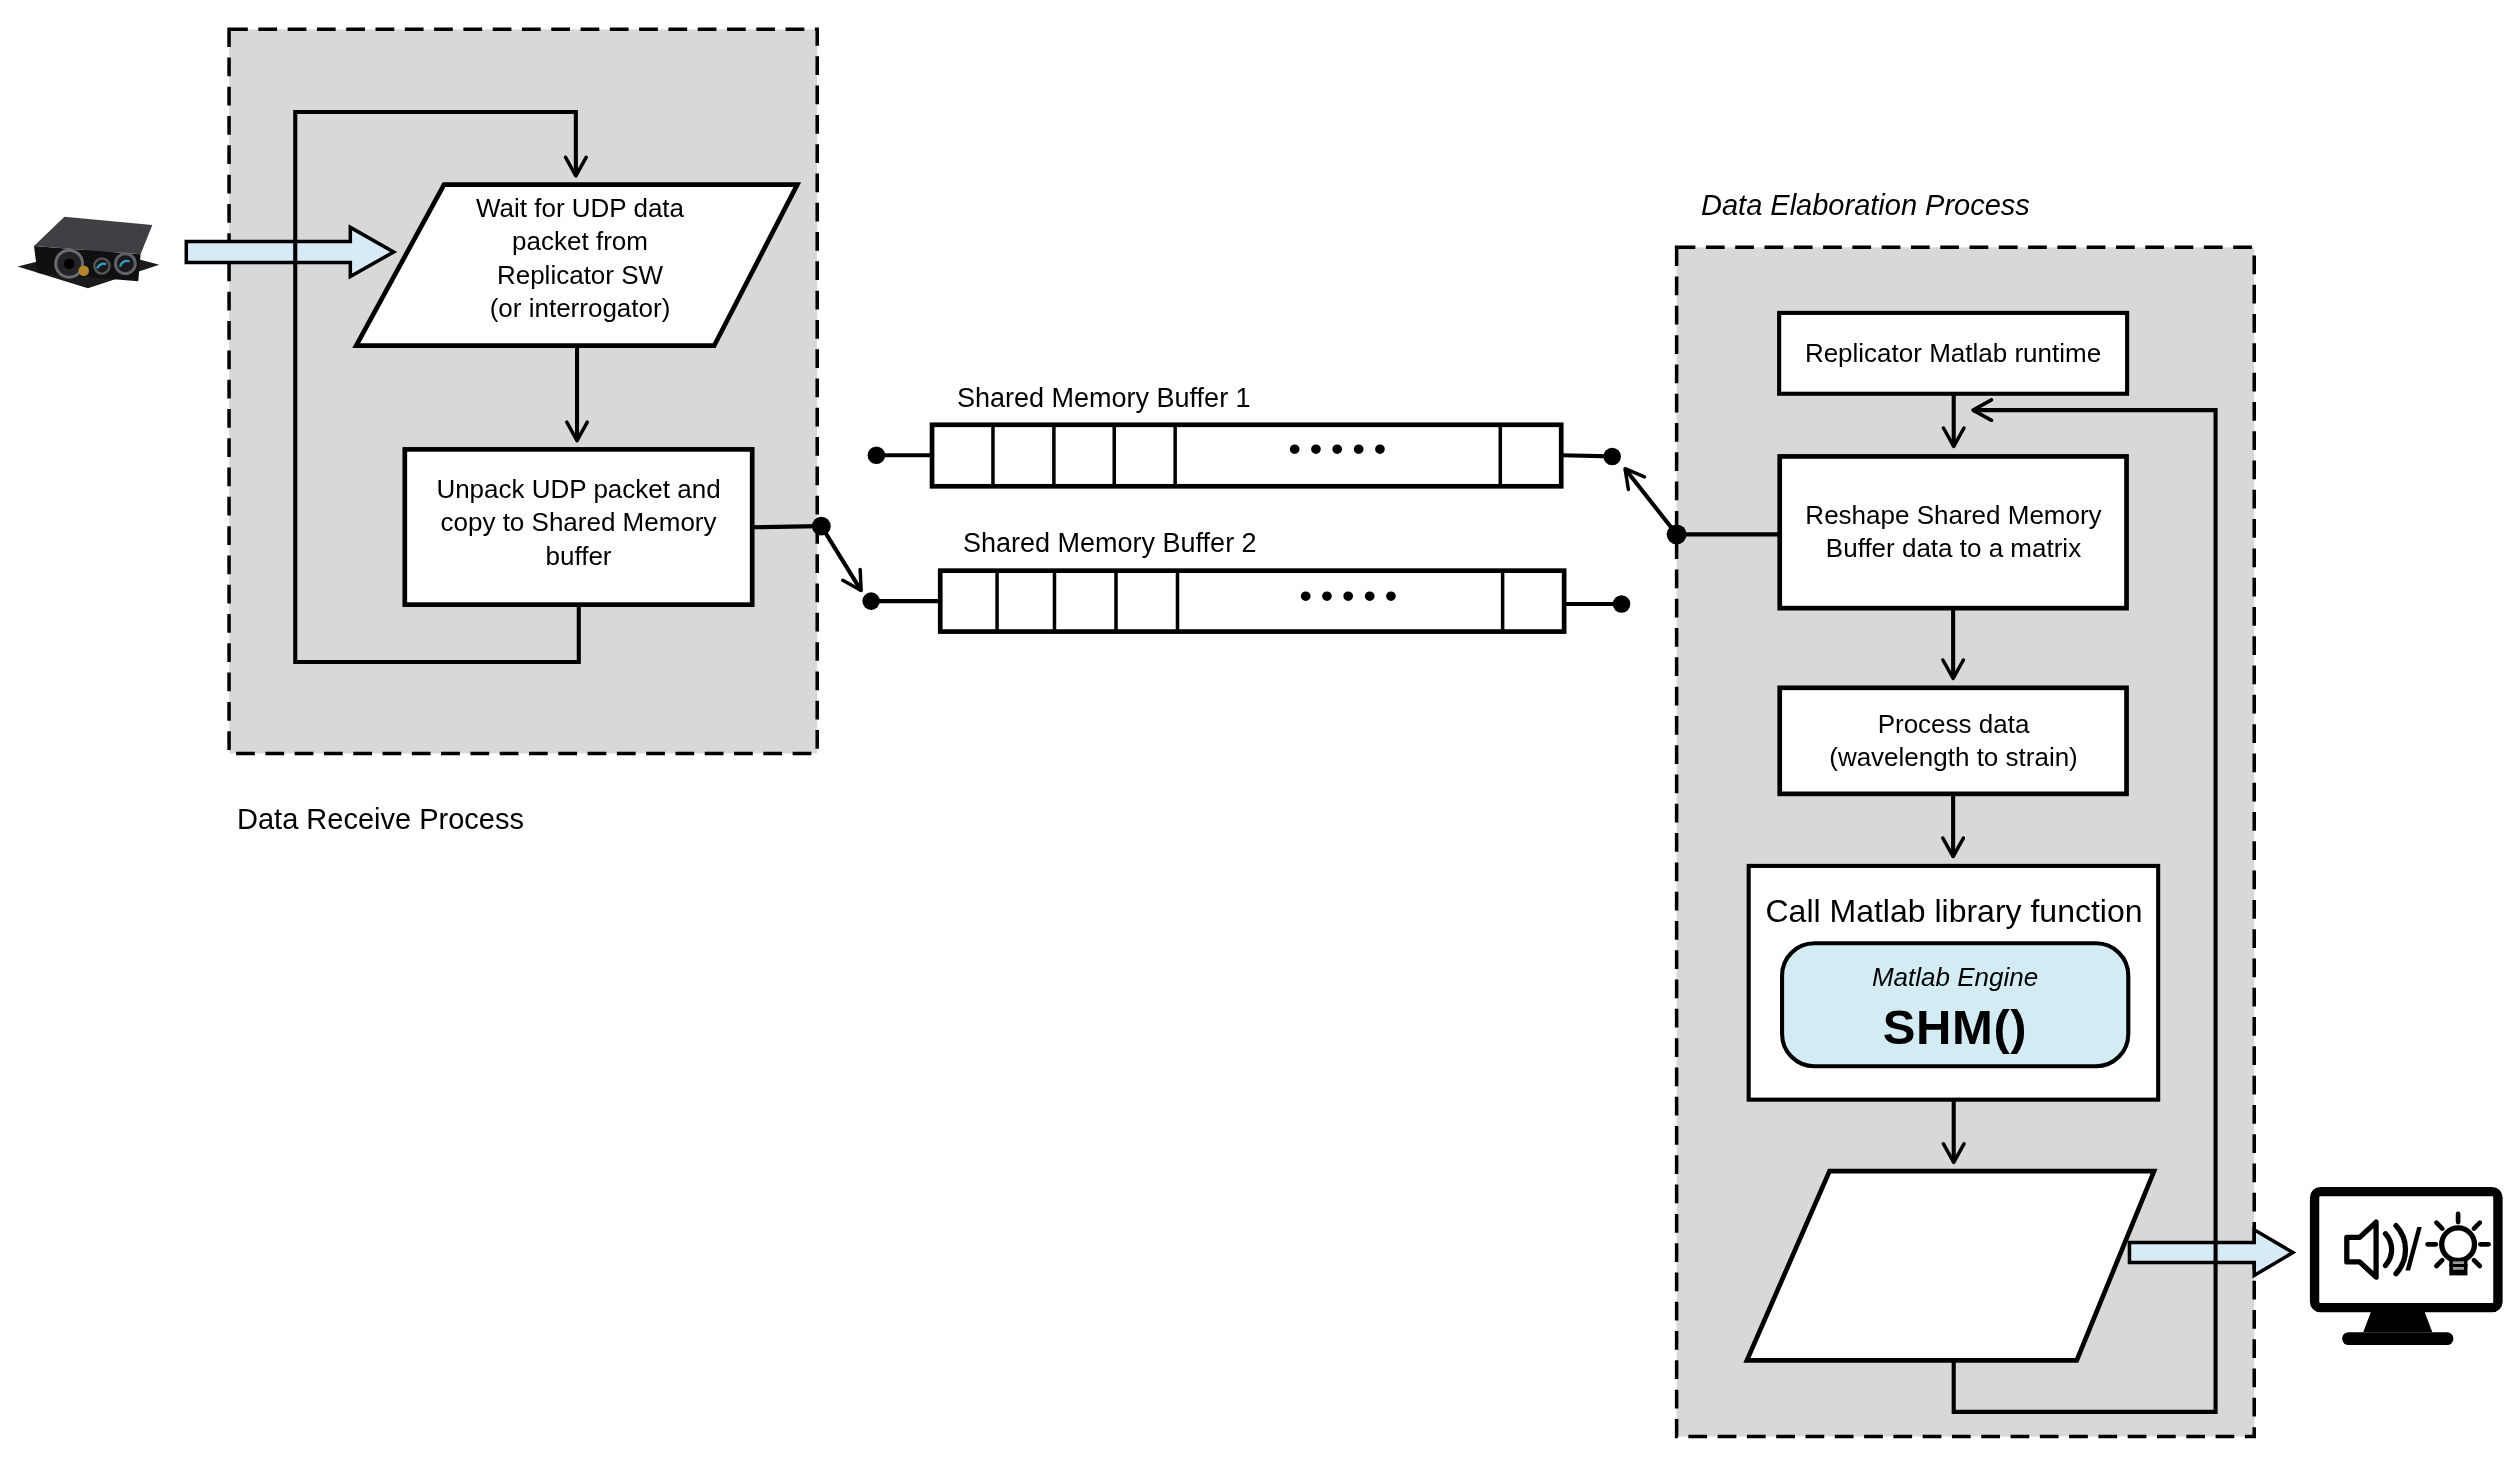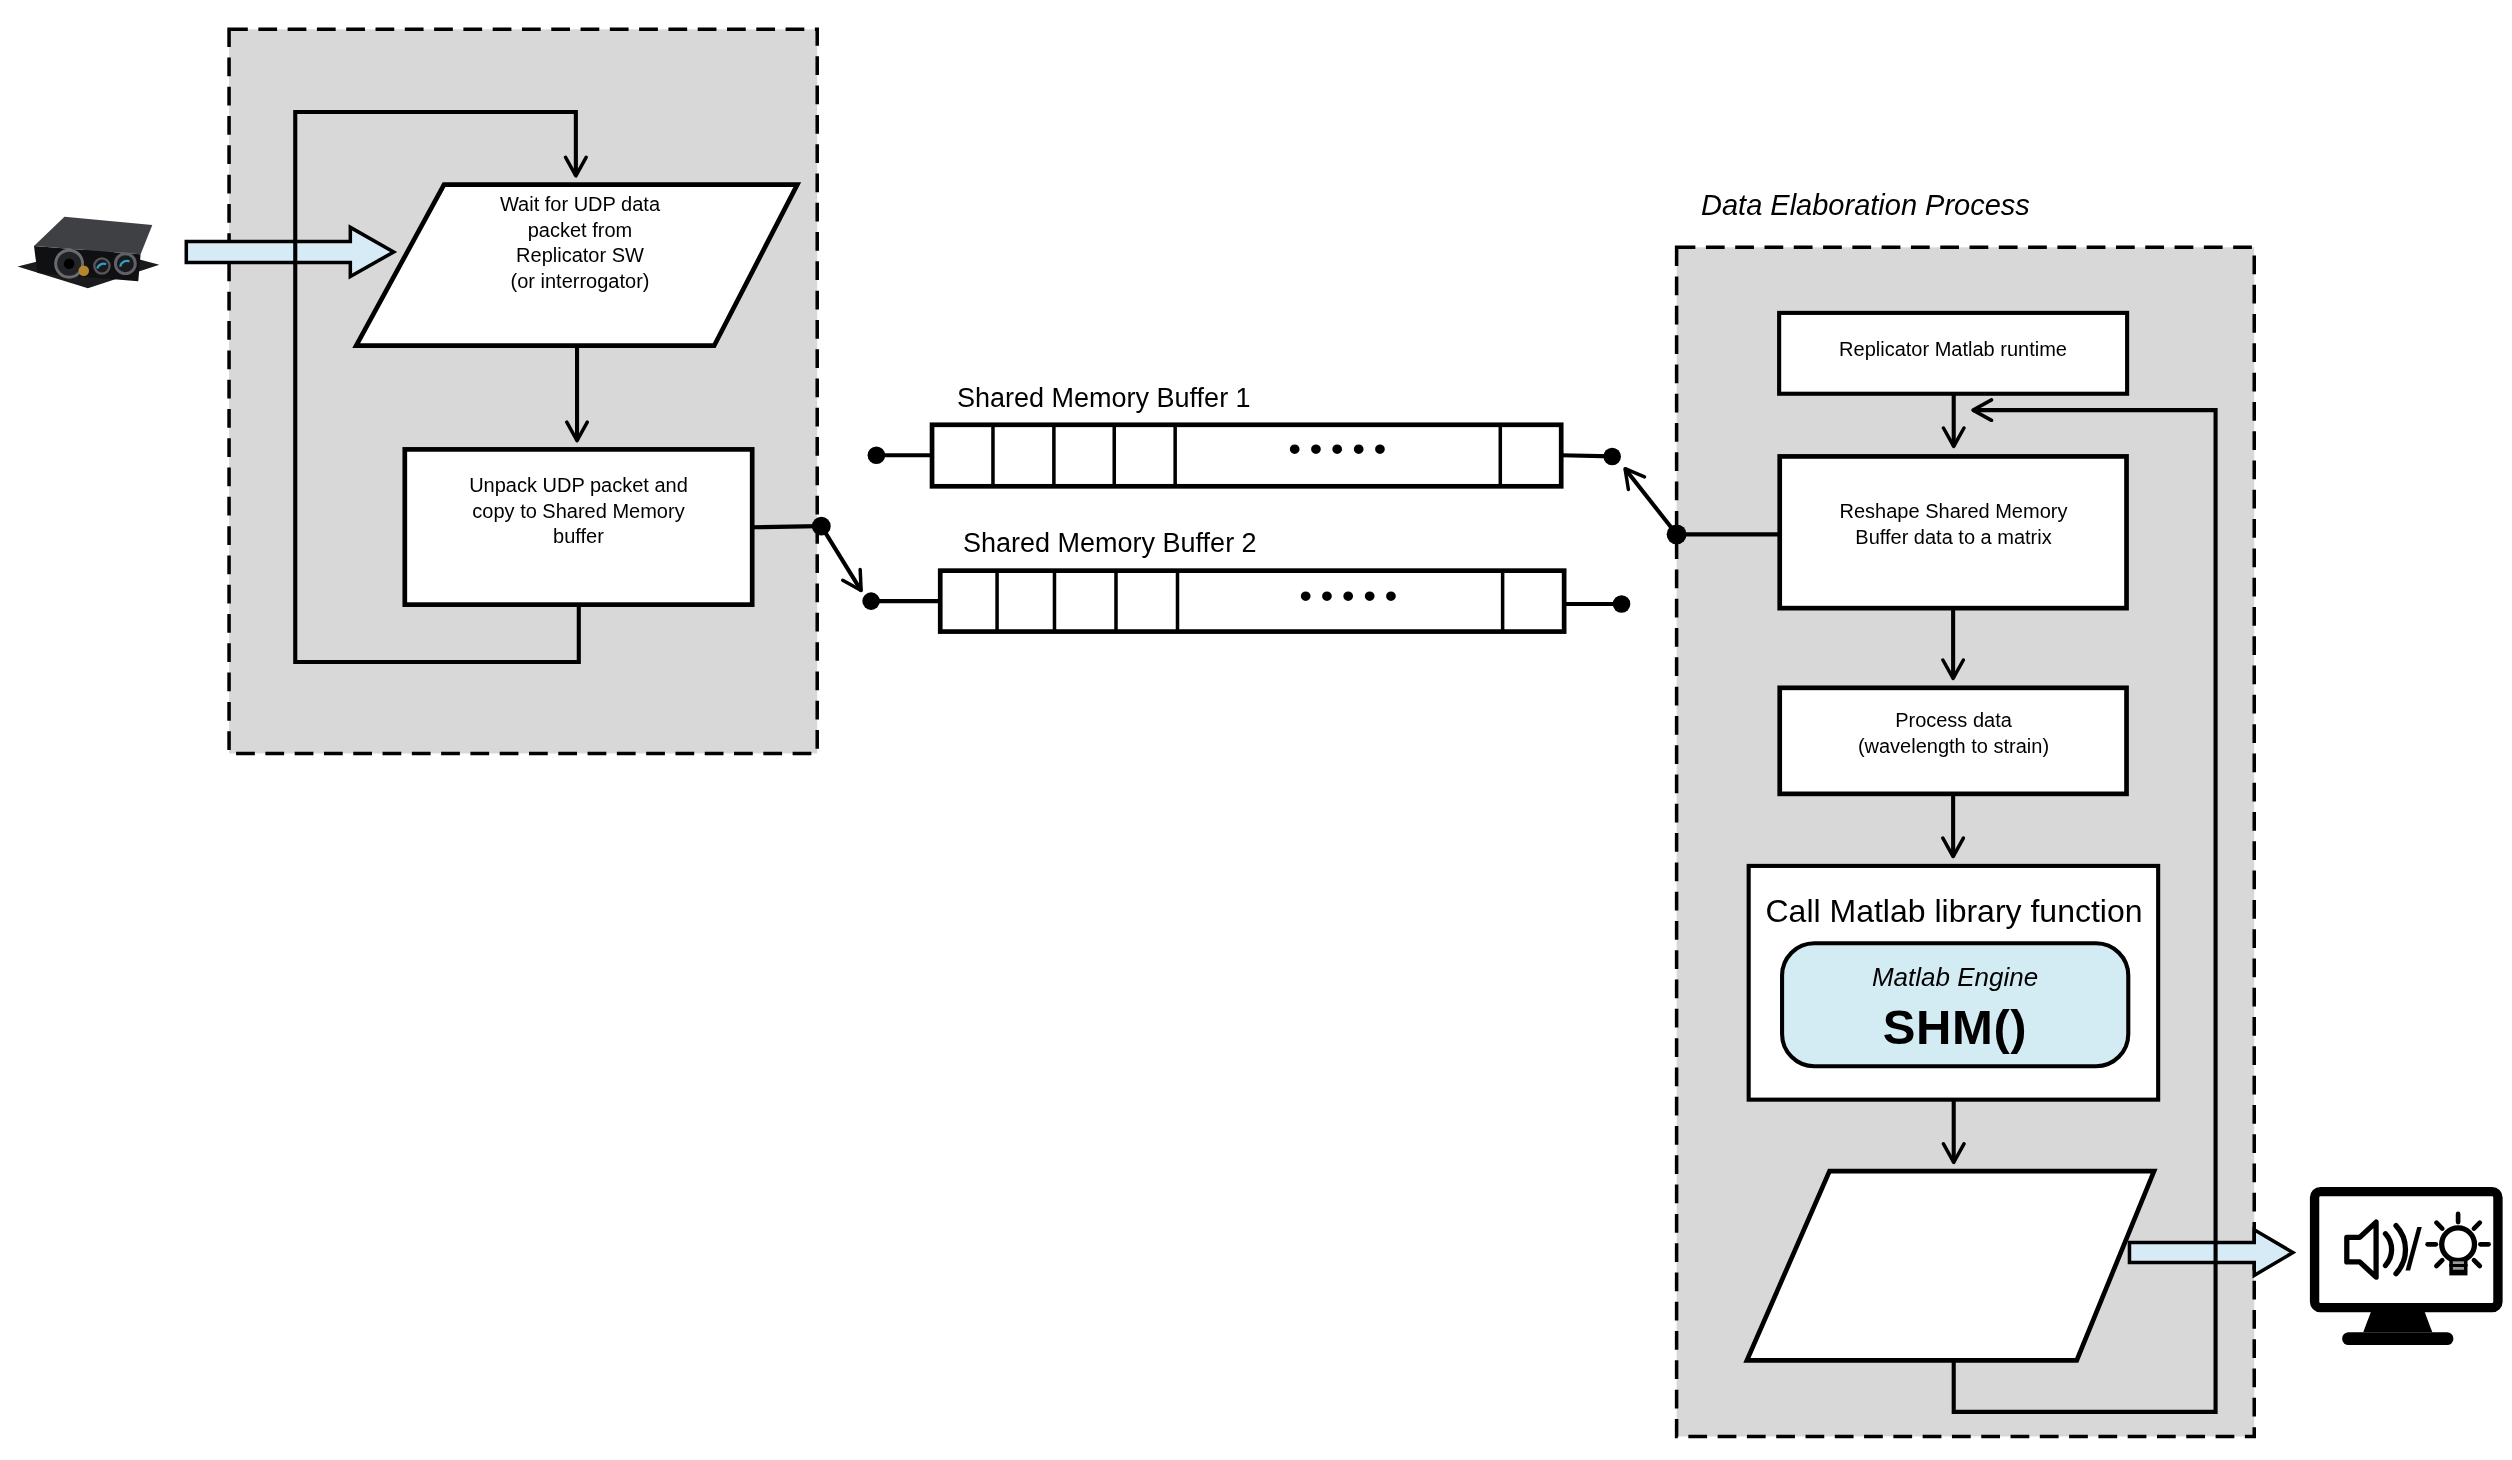--- a/index.html
+++ b/index.html
@@ -1,21 +1,21 @@
 <!DOCTYPE html>
 <html style="font-size:9.4px"><head>
 <meta charset="utf-8">
 <style>
   html,body{margin:0;padding:0;background:#ffffff;}
   .canvas{position:relative;width:2512px;height:1460px;background:#ffffff;overflow:hidden;
           font-family:"Liberation Sans",sans-serif;color:#000;}
   .gfx{position:absolute;left:0;top:0;}
   .label{position:absolute;white-space:pre-line;color:#000;line-height:1.28;}
   .c{text-align:center;}
-  .step{font-size:20px;}
+  .step{font-size:26px;}
   .zone{font-size:29px;}
   .buf{font-size:27px;}
   .call{font-size:32px;}
   .eng{font-size:26px;}
   .shm{font-size:49px;font-weight:bold;letter-spacing:0.6px;}
   .dots{font-size:34px;font-weight:bold;letter-spacing:9.4px;}
 </style>
 </head>
 <body>
 
@@ -123,20 +123,21 @@
         <line x1="4223" y1="2097" x2="4233" y2="2087" stroke-width="8"></line>
         <line x1="4169" y1="2097" x2="4159" y2="2087" stroke-width="8"></line>
         <line x1="4234" y1="2124" x2="4248" y2="2124" stroke-width="8"></line>
         <line x1="4158" y1="2124" x2="4144" y2="2124" stroke-width="8"></line>
         <line x1="4223" y1="2151" x2="4233" y2="2161" stroke-width="8"></line>
         <line x1="4169" y1="2151" x2="4159" y2="2161" stroke-width="8"></line>
       </g>
     </g>
   </svg>
 
+  <div class="label zone" style="left:237px;top:801px;width:469px;">Data Receive Process</div>
 
   <div class="label step c" style="left:422px;top:192px;width:316px;">Wait for UDP data
 packet from
 Replicator SW
 (or interrogator)</div>
 
   <div class="label step c" style="left:410px;top:473px;width:337px;">Unpack UDP packet and
 copy to Shared Memory
 buffer</div>
 

